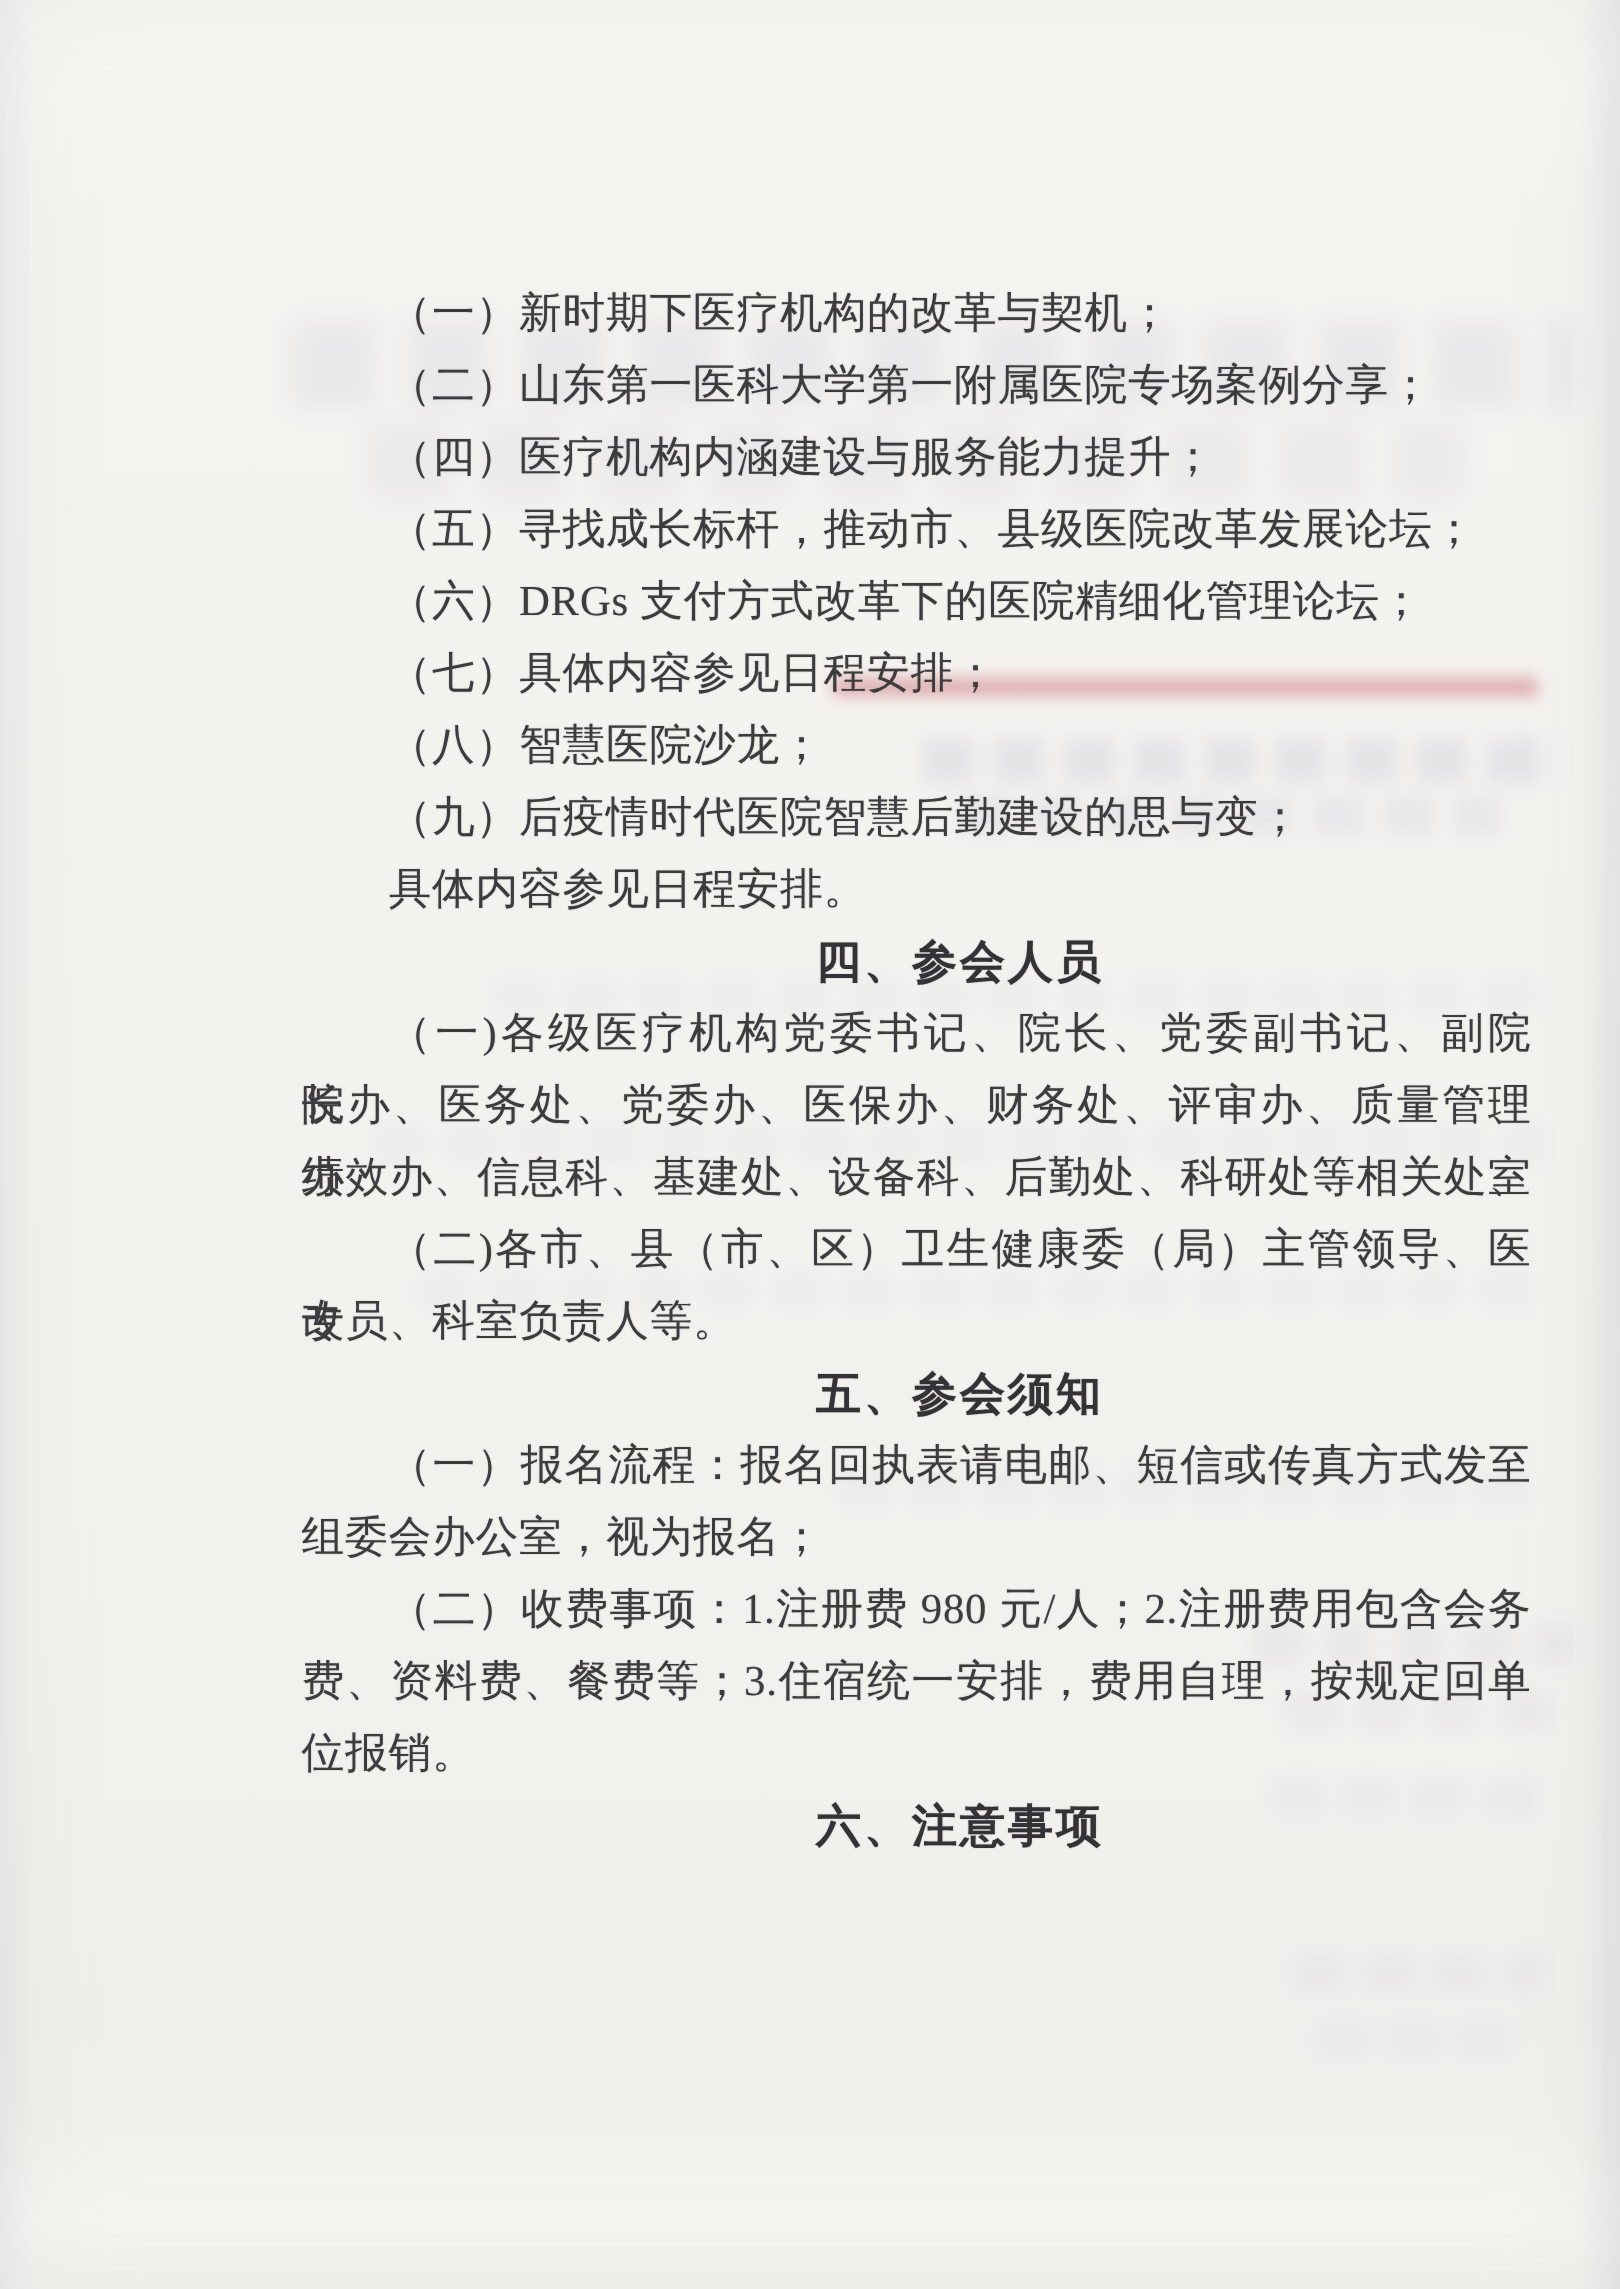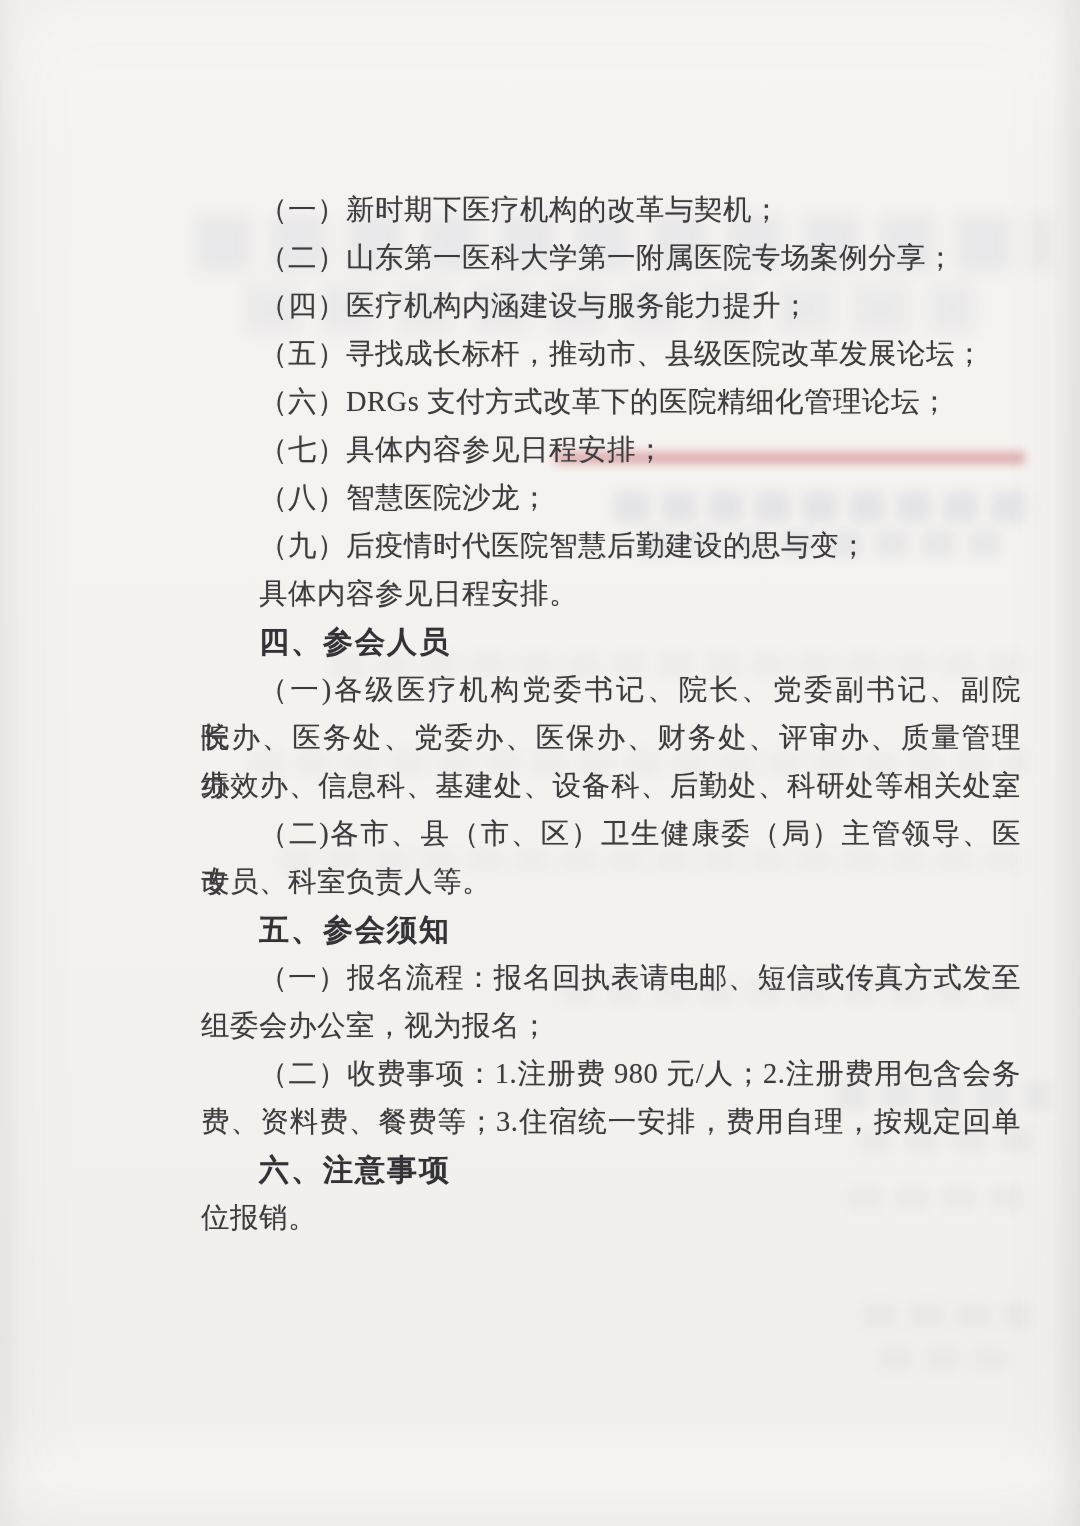--- a/index.html
+++ b/index.html
@@ -45,20 +45,21 @@
     text-shadow:0 0 1px rgba(72,72,78,.38);
   }
   .indent{padding-left:58px;}
   .pfirst{text-indent:58px;}
   .just{text-align:justify;text-align-last:justify;white-space:normal;}
   .heading{
     font-family:"Liberation Sans","DejaVu Sans",sans-serif;
     font-weight:700;font-size:30px;letter-spacing:2px;
     padding-left:58px;color:#333236;
     text-shadow:0 0 1px rgba(55,55,60,.35);
+    text-align:center;
   }
 </style>
 </head>
 <body>
 
 <div class="page">
 
   <div class="ghost big" style="left:195px;top:214px;width:855px;height:58px;opacity:.085;"></div>
   <div class="ghost big" style="left:245px;top:282px;width:730px;height:52px;opacity:.07;"></div>
   <div class="ghost red" style="left:555px;top:452px;width:470px;height:12px;opacity:.55;"></div>
@@ -90,17 +91,17 @@
     <div class="ln just">院办、医务处、党委办、医保办、财务处、评审办、质量管理办、</div>
     <div class="ln just">绩效办、信息科、基建处、设备科、后勤处、科研处等相关处室</div>
     <div class="ln pfirst just">（二)各市、县（市、区）卫生健康委（局）主管领导、医改</div>
     <div class="ln">专员、科室负责人等。</div>
 
     <div class="ln heading">五、参会须知</div>
     <div class="ln pfirst just">（一）报名流程：报名回执表请电邮、短信或传真方式发至</div>
     <div class="ln">组委会办公室，视为报名；</div>
     <div class="ln pfirst just">（二）收费事项：1.注册费 980 元/人；2.注册费用包含会务</div>
     <div class="ln just">费、资料费、餐费等；3.住宿统一安排，费用自理，按规定回单</div>
+    <div class="ln">位报销。</div>
+
     <div class="ln heading">六、注意事项</div>
-
-    <div class="ln">位报销。</div>
   </div>
 </div>
 
 </body></html>

